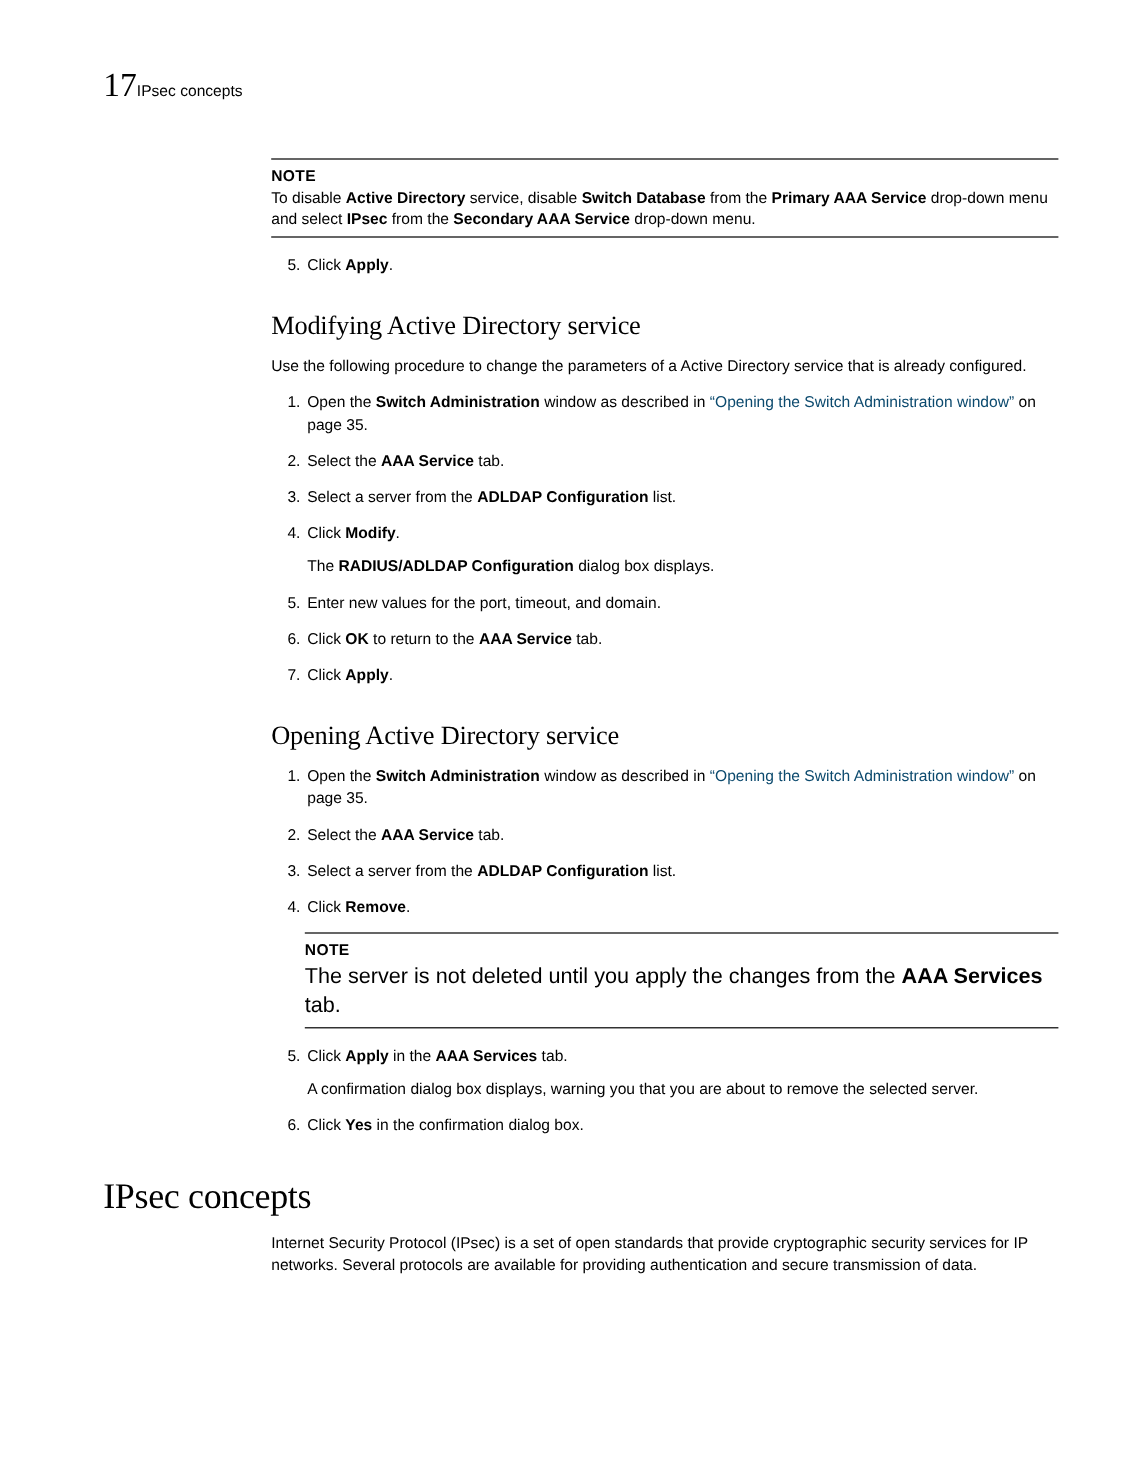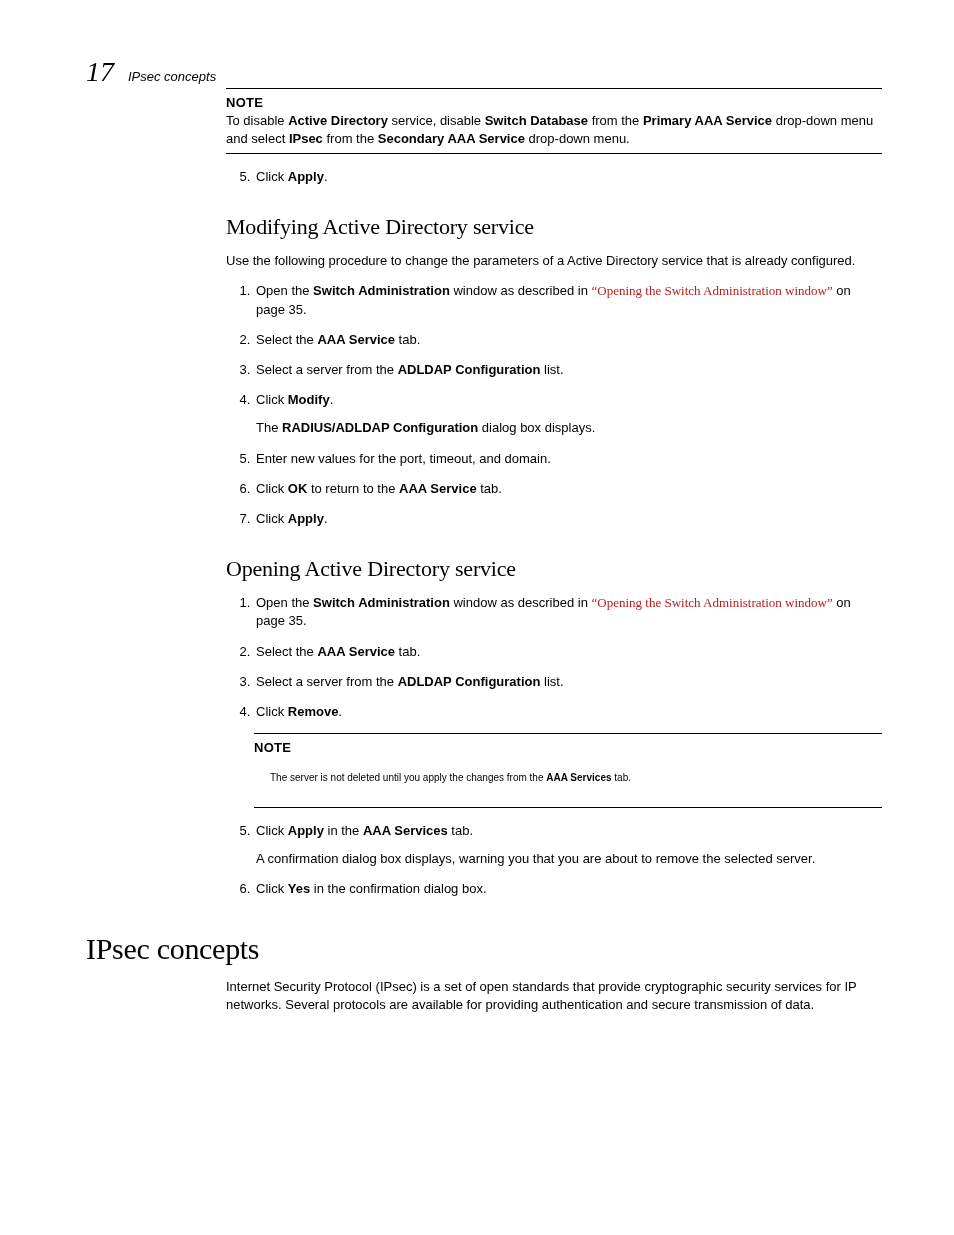--- a/index.html
+++ b/index.html
@@ -14,22 +14,21 @@
   }
   .page {
     position: relative;
     padding: 56px 72px 60px 86px;
     box-sizing: border-box;
     width: 954px;
   }
   .running-head {
     display: flex;
     align-items: baseline;
-    gap: 14px;
-    font-style: italic;
+    margin-bottom: 44px;
   }
   .chapnum {
     font-family: Georgia, 'Times New Roman', serif;
     font-size: 28px;
     font-weight: 400;
   }
   .runtitle {
     font-size: 13px;
     color: #000;
   }
@@ -64,22 +63,22 @@
     margin-top: 10px;
     margin-bottom: 14px;
   }
   .inner-note .note-label {
     font-weight: bold;
     font-size: 13px;
     letter-spacing: 0.3px;
     margin-bottom: 2px;
   }
   .inner-note p {
-    margin: 16px;
-    font-size: 10px;
+    margin: 0;
+    font-size: 18px;
     line-height: 1.35;
   }
 
   h2.subhead {
     font-family: Georgia, 'Times New Roman', serif;
     font-weight: 400;
     font-size: 22px;
     margin: 28px 0 12px 0;
     letter-spacing: -0.2px;
   }
@@ -100,21 +99,21 @@
     line-height: 1.4;
     margin-bottom: 12px;
     padding-left: 2px;
   }
   ol.steps li .sub {
     display: block;
     margin-top: 10px;
   }
 
   .bold { font-weight: bold; }
-  .link { color: #b91c1c; font-family: Liberation Serif, serif; }
+  .link { color: #0c4a6e; }
 
   h1.section {
     font-family: Georgia, 'Times New Roman', serif;
     font-weight: 400;
     font-size: 30px;
     margin: 34px 0 12px -140px;
     letter-spacing: -0.3px;
   }
 </style>
 </head>

